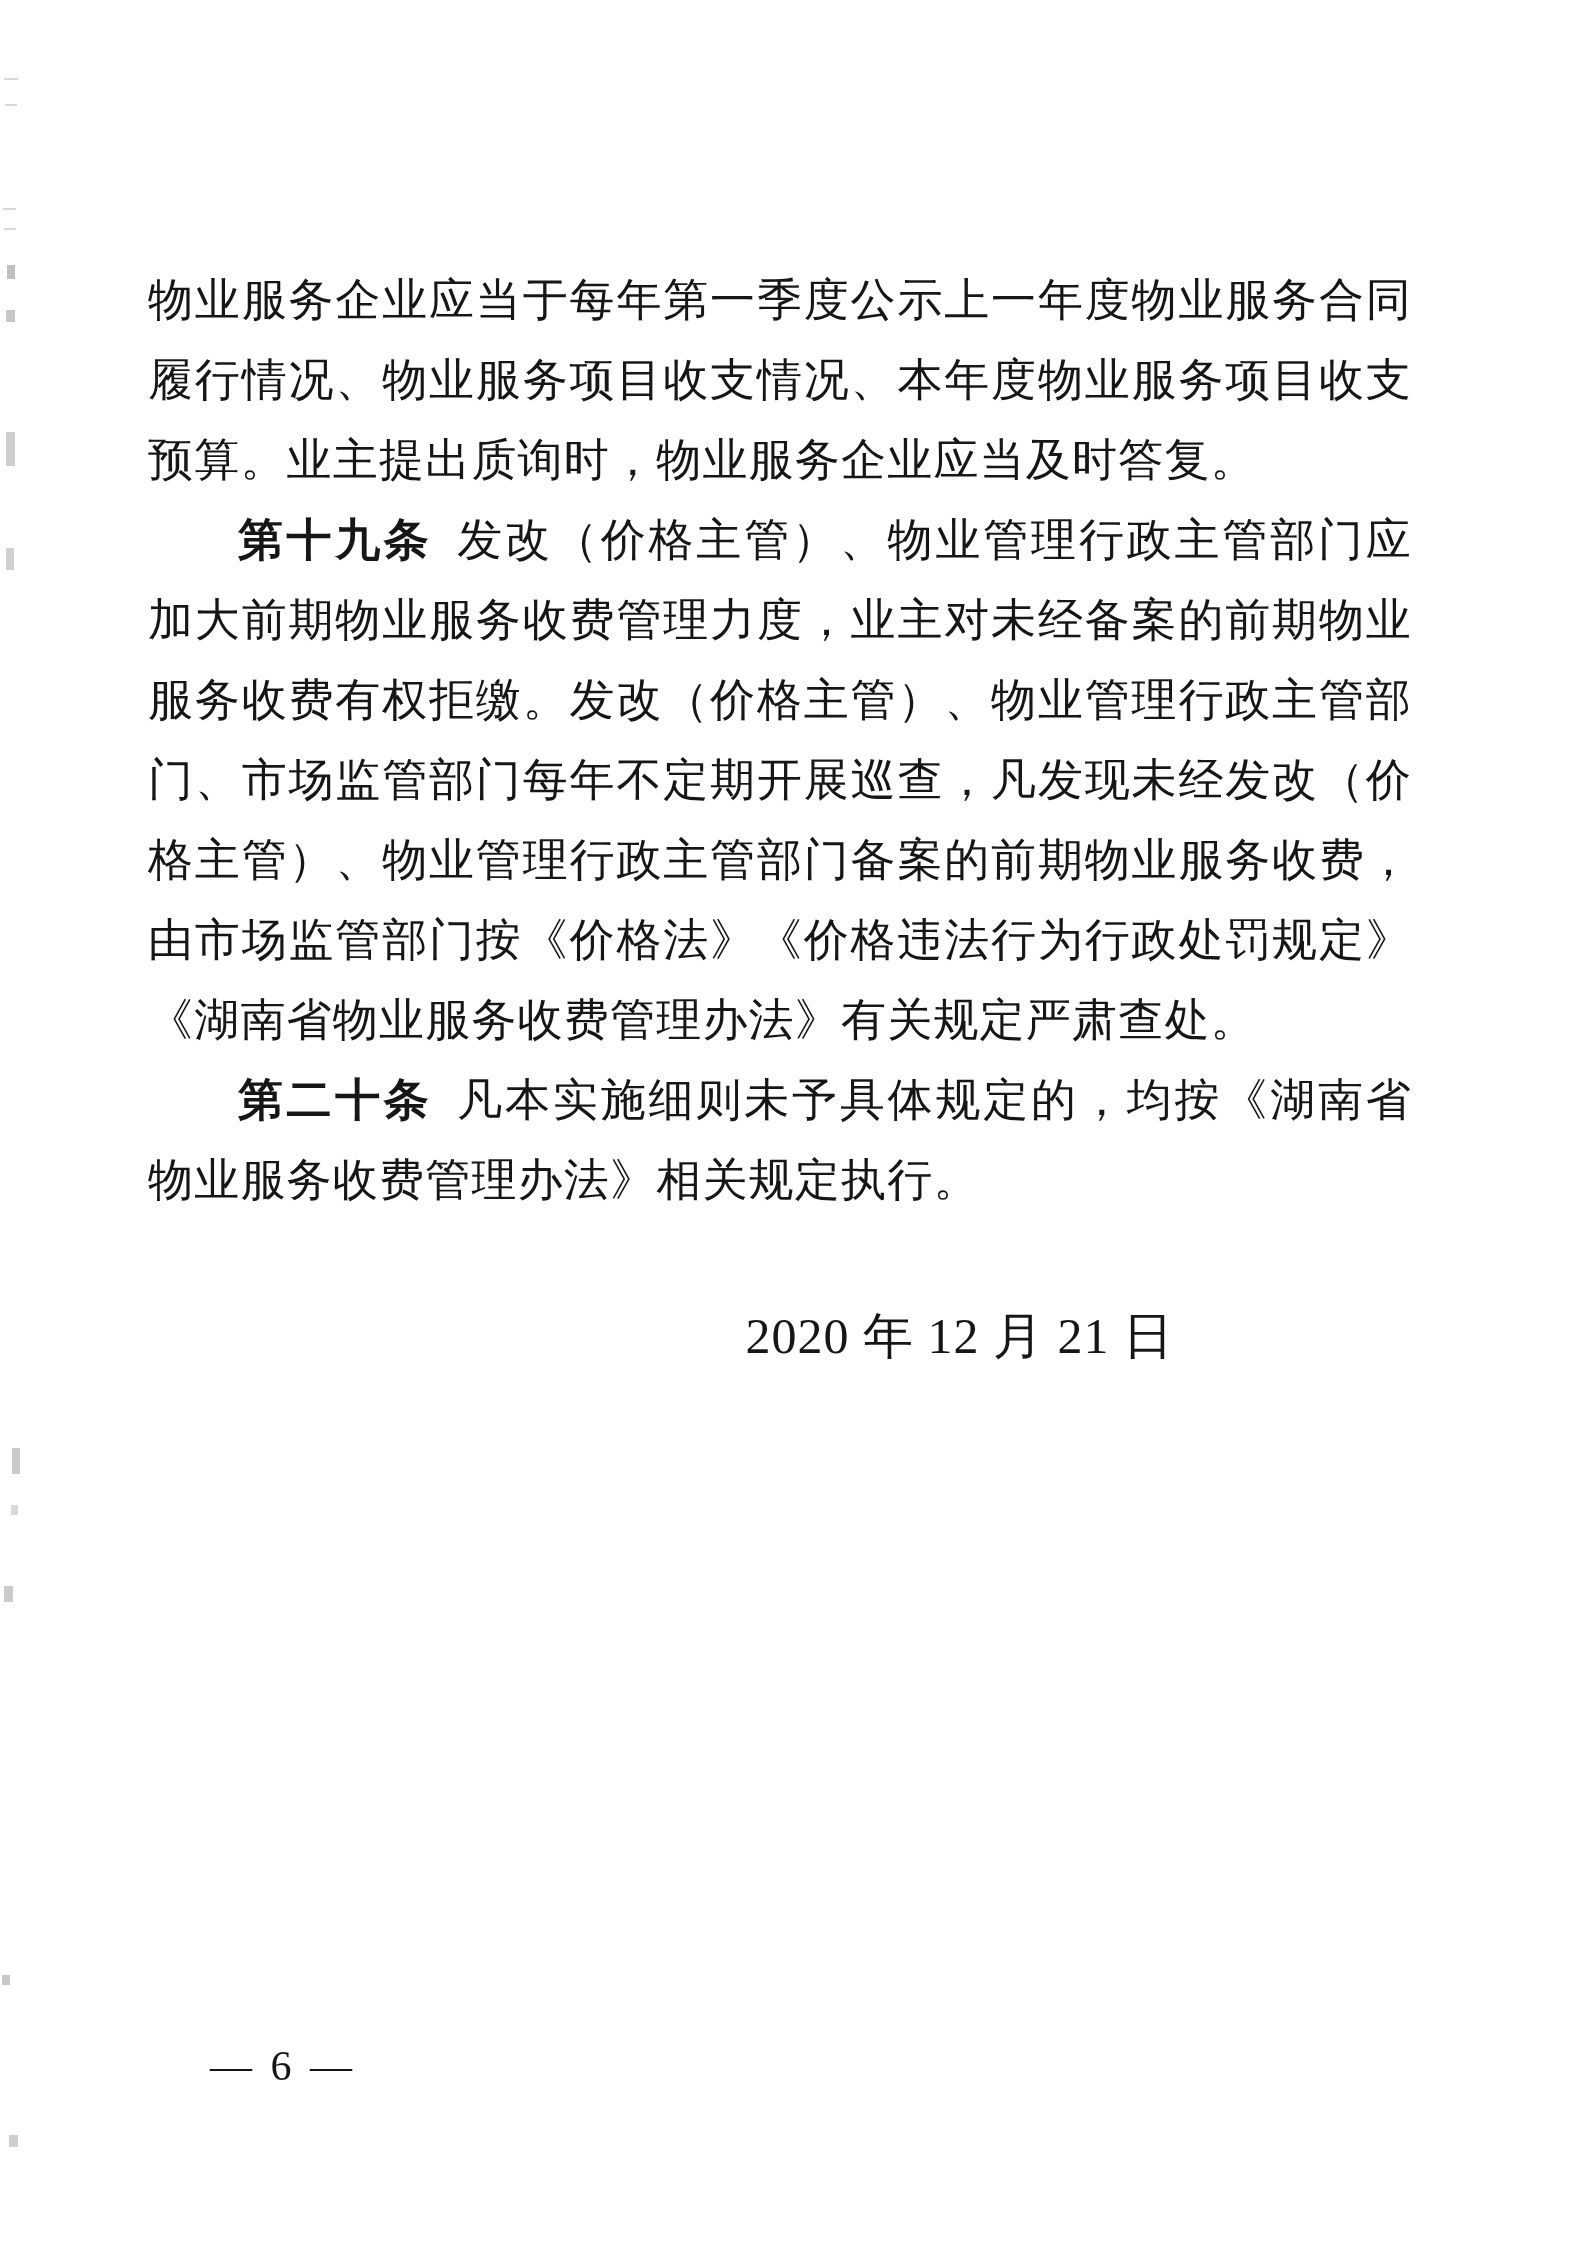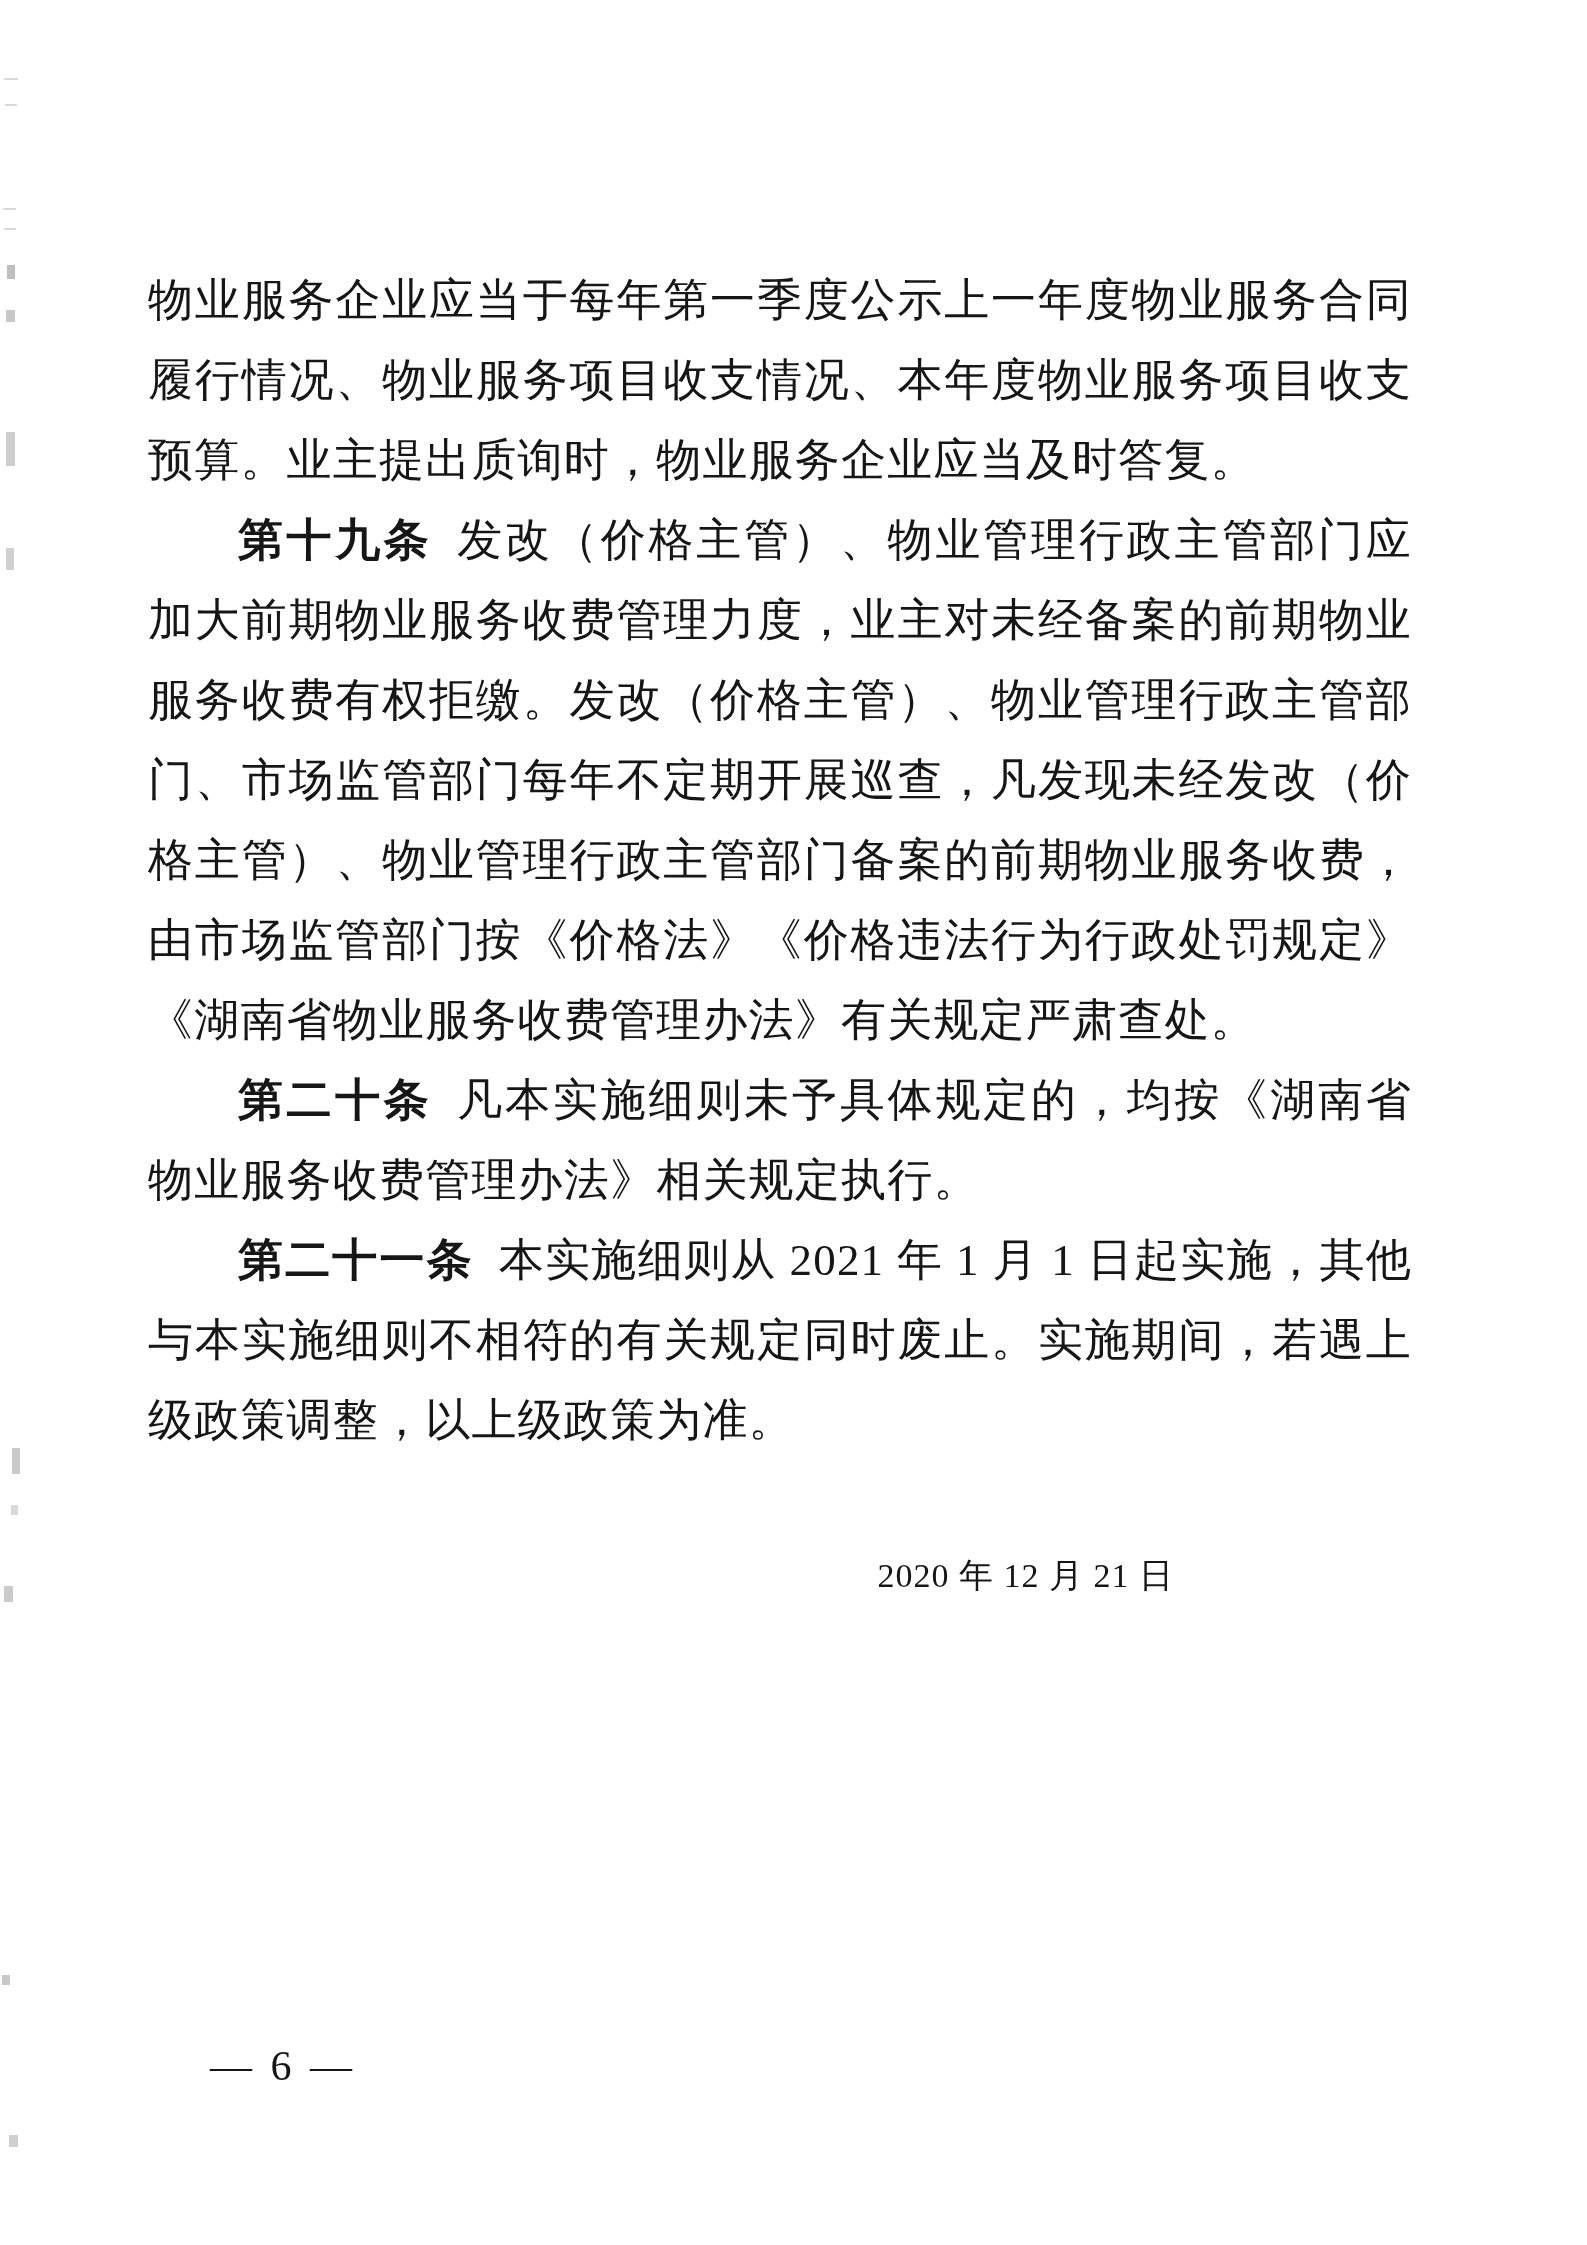--- a/index.html
+++ b/index.html
@@ -37,21 +37,21 @@
     text-indent: 2em;
   }
   .term {
     font-family: "Liberation Sans", "DejaVu Sans", sans-serif;
     font-weight: 700;
     margin-right: 0.55em;
     letter-spacing: 2px;
   }
   .date-line {
     margin-top: 76px;
-    font-size: 34px;
+    font-size: 50px;
     line-height: 80px;
     text-align: right;
     padding-right: 238px;
     letter-spacing: 1px;
   }
   .page-number {
     position: absolute;
     top: 2042px;
     left: 210px;
     font-size: 42px;
@@ -89,23 +89,20 @@
 
   <p class="para indent">
     <span class="term">第十九条</span><span>发改（价格主管）、物业管理行政主管部门应加大前期物业服务收费管理力度，业主对未经备案的前期物业服务收费有权拒缴。发改（价格主管）、物业管理行政主管部门、市场监管部门每年不定期开展巡查，凡发现未经发改（价格主管）、物业管理行政主管部门备案的前期物业服务收费，由市场监管部门按《价格法》《价格违法行为行政处罚规定》《湖南省物业服务收费管理办法》有关规定严肃查处。</span>
   </p>
 
 
   <p class="para indent">
     <span class="term">第二十条</span><span>凡本实施细则未予具体规定的，均按《湖南省物业服务收费管理办法》相关规定执行。</span>
   </p>
 
-  <p class="para indent">
-    <span class="term">第二十一条</span><span>本实施细则从 2021 年 1 月 1 日起实施，其他与本实施细则不相符的有关规定同时废止。实施期间，若遇上级政策调整，以上级政策为准。</span>
-  </p>
 
   <div class="date-line">2020 年 12 月 21 日</div>
 
 </div>
 
 <div class="page-number">— 6 —</div>
 
 <div class="speck s1"></div>
 <div class="speck s2"></div>
 <div class="speck s3"></div>

